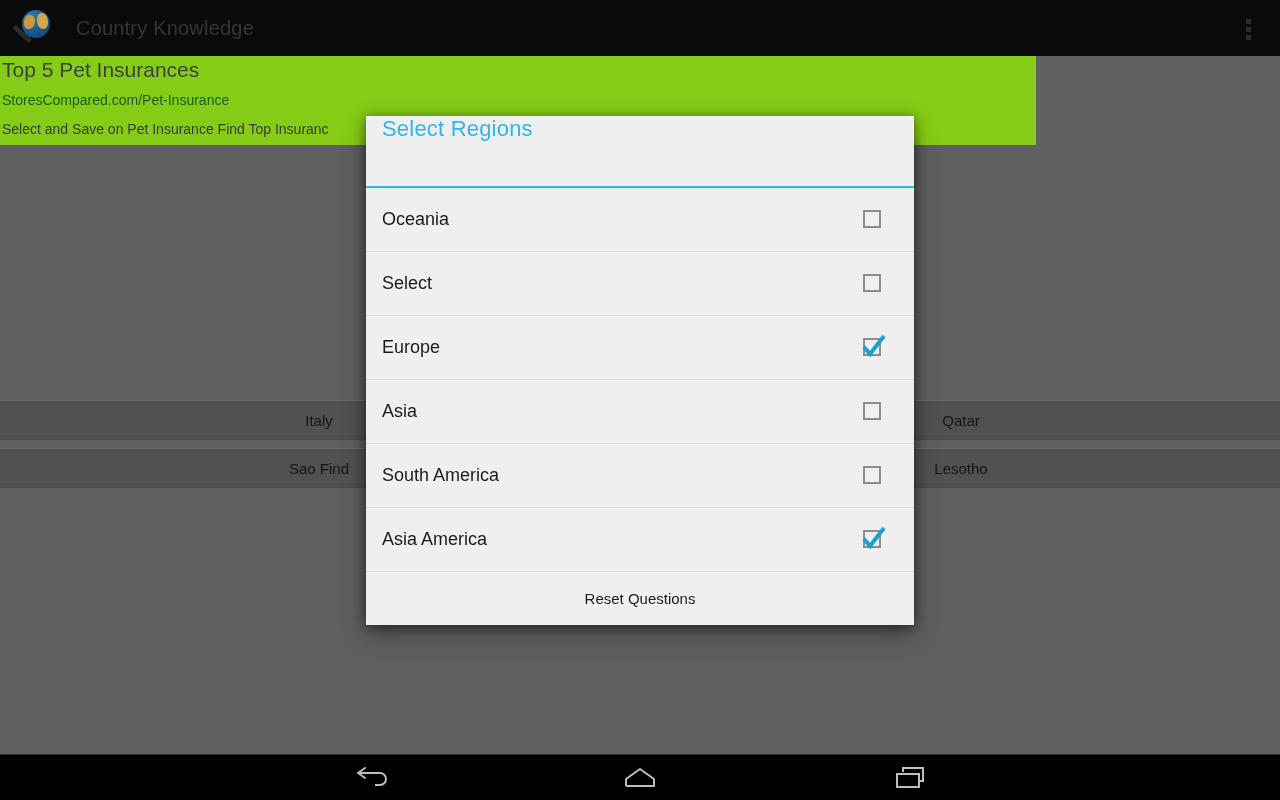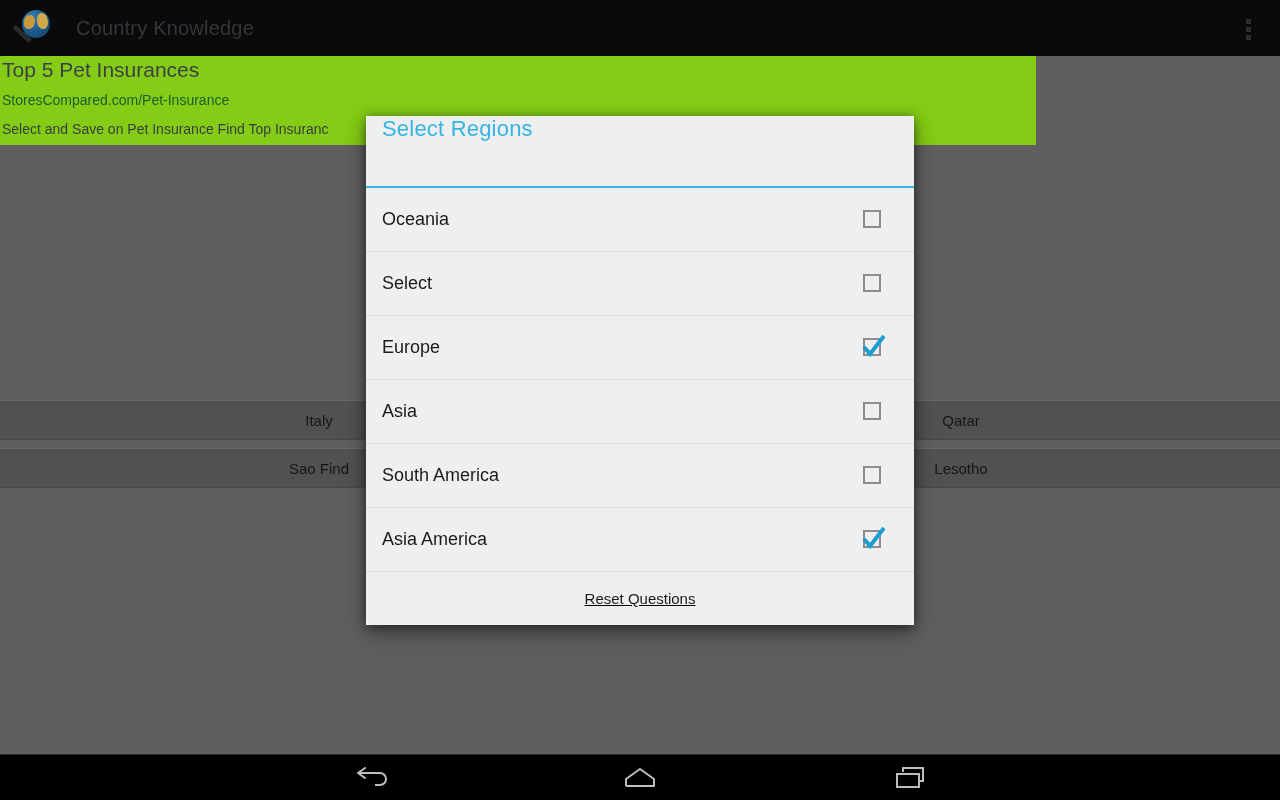--- a/index.html
+++ b/index.html
@@ -215,21 +215,20 @@
     display: block;
     position: absolute;
     left: -3px; top: -5px;
     width: 27px; height: 27px;
   }
   #dialog-footer {
     height: 53px;
     display: flex;
     align-items: center;
     justify-content: center;
-    text-decoration: underline;
   }
   #reset-btn {
     font-size: 15px;
     color: #1b1b1b;
   }
 
   
   #navbar {
     position: absolute;
     left: 0; bottom: 0;

